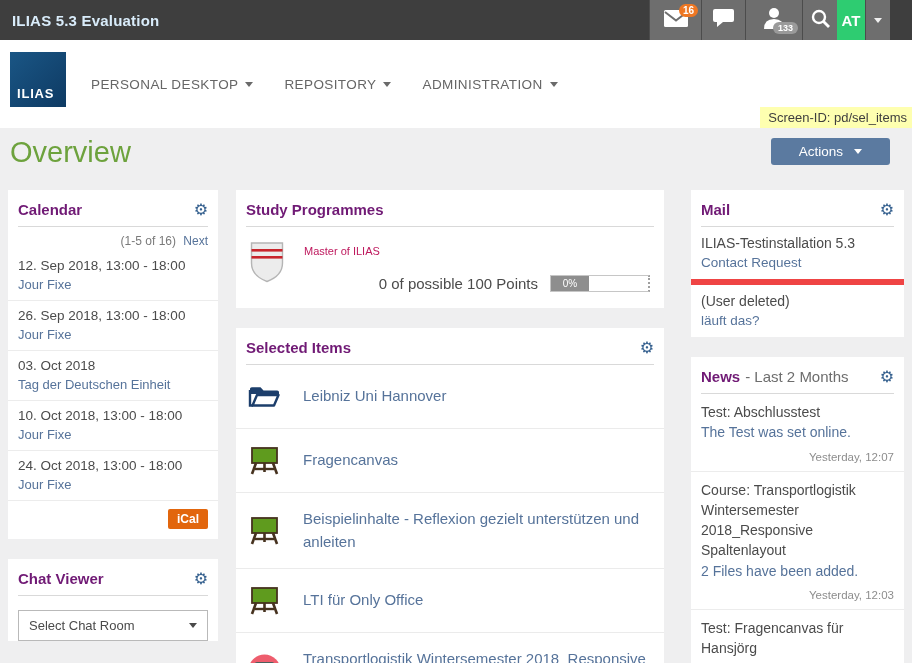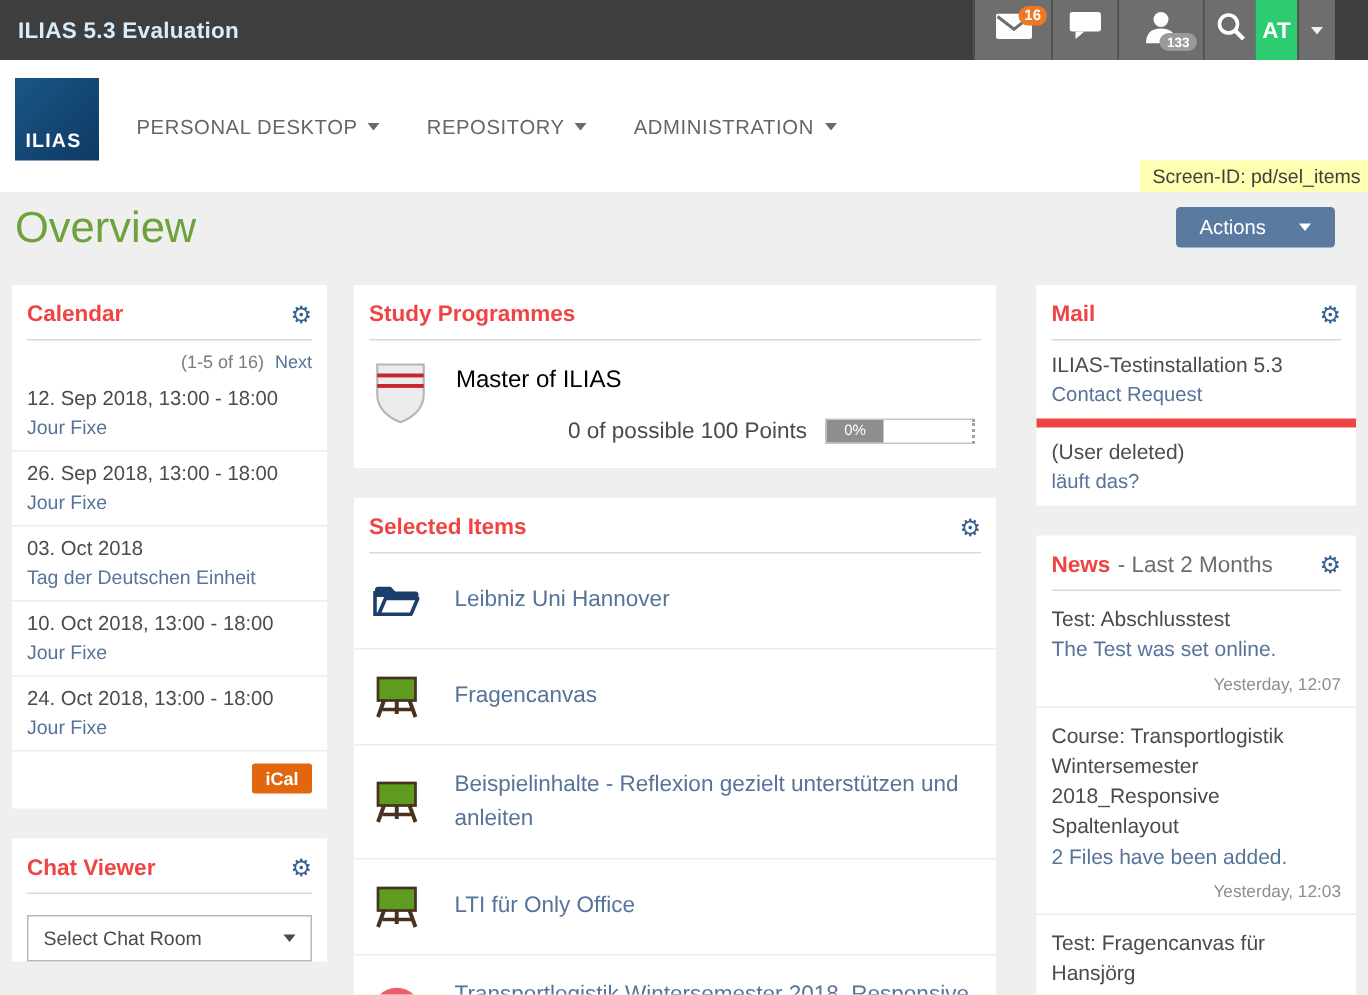--- a/index.html
+++ b/index.html
@@ -26,32 +26,32 @@
   .header { height:88px; background:#ffffff; position:relative; }
   .logo { position:absolute; left:10px; top:12px; width:56px; height:55px; background:linear-gradient(135deg,#1a5685,#0e3a63); color:#fff; font-size:13px; font-weight:bold; letter-spacing:.8px; display:flex; align-items:flex-end; padding:0 0 6px 7px; cursor:pointer; }
   .menu { position:absolute; left:91px; top:0; height:88px; display:flex; align-items:center; gap:31px; }
   .menu-item { font-size:13.5px; color:#666; letter-spacing:.4px; display:flex; align-items:center; gap:7px; cursor:pointer; }
   .menu-item .caret { color:#6a6a6a; }
   .screen-id { position:absolute; right:0; bottom:0; background:#feffb0; color:#3e3e3e; font-size:13px; padding:3px 5px 3px 8px; }
 
   
   .page-head { position:relative; height:52px; }
   .page-title { position:absolute; left:10px; top:8px; font-size:29px; font-weight:400; color:#6da23d; }
-  .actions-btn { position:absolute; right:22px; top:10px; background:#5b7aa0; color:#fff; font-size:13.5px; padding:6px 16px; border-radius:3px; display:flex; align-items:center; gap:22px; cursor:pointer; }
+  .actions-btn { position:absolute; right:22px; top:10px; background:#5b7aa0; color:#fff; font-size:13.5px; padding:6px 28px; border-radius:3px; display:flex; align-items:center; gap:11px; cursor:pointer; }
   .actions-btn .caret { color:#fff; }
 
   
   .columns { display:flex; align-items:flex-start; margin:10px 8px 0 8px; }
   .col-left { width:210px; margin-right:18px; flex:none; }
   .col-mid { width:428px; margin-right:27px; flex:none; }
   .col-right { width:213px; flex:none; }
 
   .panel { background:#fff; margin-bottom:20px; }
   .panel-header { display:flex; align-items:center; padding:11px 10px 8px; }
-  .panel-title { font-size:15px; font-weight:bold; color:#ef4444; }
+  .panel-title { font-size:15px; font-weight:bold; color:#701a75; }
   .panel-subtitle { font-size:15px; color:#6d6d6d; margin-left:5px; font-weight:normal; }
   .gear { margin-left:auto; color:#36618f; font-size:16px; line-height:1; cursor:pointer; font-family:"DejaVu Sans",sans-serif; }
   .gear::before { content:"⚙"; }
   .panel-rule { border-bottom:1px solid #d9d9d9; margin:0 10px; }
 
   
   .cal-pagination { text-align:right; padding:7px 10px 3px; font-size:12px; color:#7a7a7a; }
   .cal-pagination .next { color:#56739a; cursor:pointer; margin-left:4px; }
   .cal-list li { padding:7px 10px 8px; border-bottom:1px solid #ececec; }
   .cal-date { font-size:13.5px; color:#4b4b4b; margin-bottom:4px; }
@@ -59,21 +59,21 @@
   .ical-row { text-align:right; padding:8px 10px 10px; }
   .ical-btn { display:inline-block; background:#e2660d; color:#fff; font-size:12px; font-weight:bold; padding:3px 9px; border-radius:2px; cursor:pointer; }
 
   
   .chat-select { margin:14px 10px 18px; border:1px solid #b9b9b9; background:#fff; padding:7px 10px; display:flex; align-items:center; font-size:13px; color:#4a4a4a; cursor:pointer; }
   .chat-select .caret { margin-left:auto; color:#4a4a4a; }
 
   
   .sp-row { display:flex; padding:14px 14px 16px; gap:20px; }
   .sp-main { flex:1; }
-  .sp-link { font-size:16px; color:#000000; cursor:pointer; margin-top:4px; display:inline-block; }
+  .sp-link { font-size:11px; color:#be185d; cursor:pointer; margin-top:4px; display:inline-block; }
   .sp-progress-row { display:flex; justify-content:flex-end; align-items:center; gap:12px; margin-top:16px; }
   .sp-points { font-size:15px; color:#4b4b4b; }
   .progressbar { width:100px; height:17px; border:1px solid #c6c6c6; border-right:2px dotted #9f9f9f; background:#fff; }
   .progressfill { width:38px; height:100%; background:#8e8e8e; color:#fff; font-size:10px; display:flex; align-items:center; justify-content:center; }
 
   
   .sel-list li { display:flex; align-items:center; gap:22px; padding:15px 12px; border-bottom:1px solid #ebebeb; }
   .sel-list li:last-child { border-bottom:none; }
   .sel-link { font-size:15px; color:#56739a; cursor:pointer; line-height:1.5; }
   .obj-icon { flex:none; width:33px; height:33px; }

